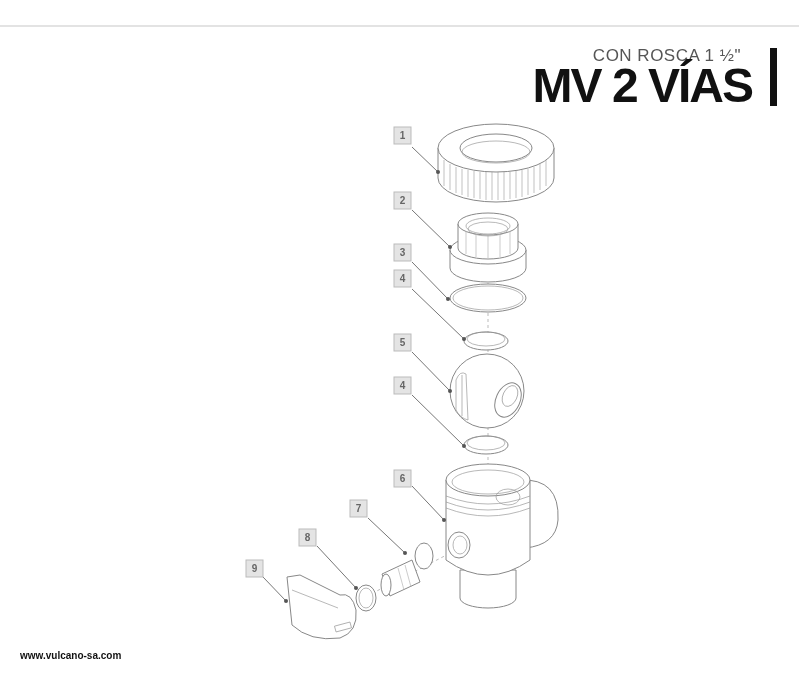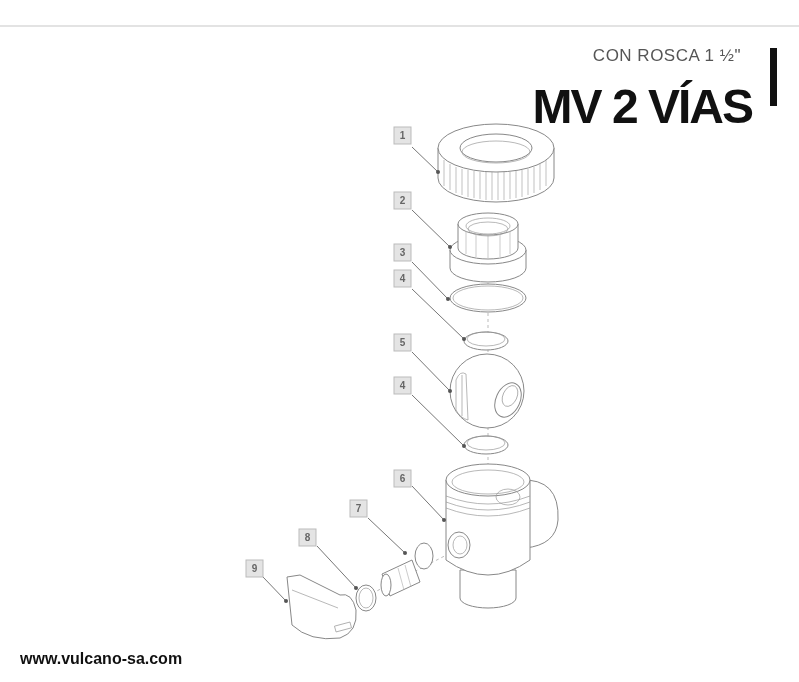--- a/index.html
+++ b/index.html
@@ -1,21 +1,21 @@
 <!DOCTYPE html>
 <html><head>
 <meta charset="utf-8">
 <style>
   html, body { margin:0; padding:0; background:#ffffff; }
   body { width:799px; height:682px; position:relative; overflow:hidden; font-family:"Liberation Sans", sans-serif; }
   .topline { position:absolute; left:0; top:25px; width:799px; height:2px; background:#e3e3e3; }
   .subtitle { position:absolute; right:58px; top:46px; font-size:17px; color:#555; letter-spacing:0.5px; font-weight:300; }
-  .title { position:absolute; right:47px; top:58px; font-size:48px; font-weight:bold; color:#111; letter-spacing:-2px; line-height:56px;margin-top:21px; }
+  .title { position:absolute; right:47px; top:58px; font-size:48px; font-weight:bold; color:#111; letter-spacing:-2px; line-height:56px; }
   .title-bar { position:absolute; left:770px; top:48px; width:7px; height:58px; background:#111; }
-  .footer { position:absolute; left:20px; top:650px; font-size:16px; font-weight:bold; color:#111; }
+  .footer { position:absolute; left:20px; top:650px; font-size:10px; font-weight:bold; color:#111; }
   svg.diagram { position:absolute; left:0; top:0; }
   .callout rect { fill:#e4e4e4; stroke:#bbb; stroke-width:1; }
   .callout text { font-family:"Liberation Sans", sans-serif; font-size:10px; font-weight:bold; fill:#666; text-anchor:middle; }
   .part { fill:#fff; stroke:#888; stroke-width:1; }
   .thin { fill:none; stroke:#999; stroke-width:0.7; }
   .leader { stroke:#777; stroke-width:1; fill:none; }
   .axis { stroke:#aaa; stroke-width:0.8; stroke-dasharray:3 3; fill:none; }
 </style>
 </head>
 <body>

